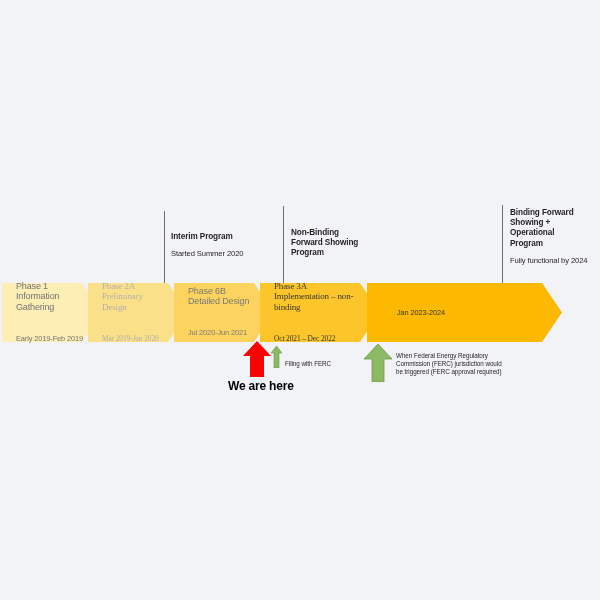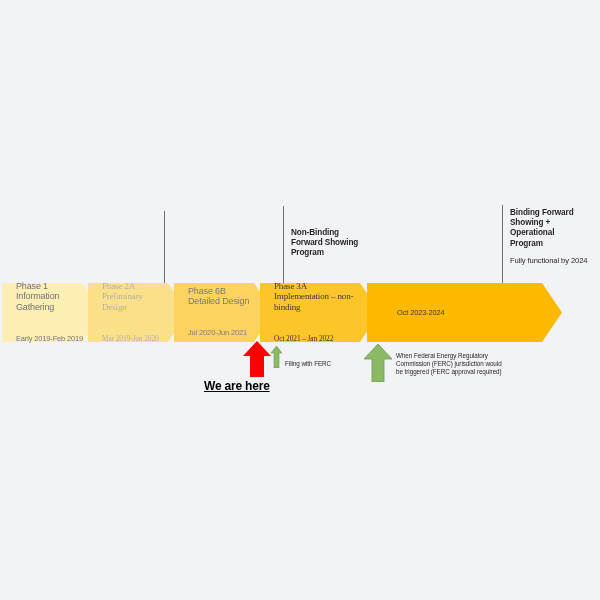--- a/index.html
+++ b/index.html
@@ -85,20 +85,24 @@
 </style>
 </head>
 <body>
 
 <div id="canvas">
 
   <div class="vline" style="left:164px; top:211px; height:77px;"></div>
   <div class="vline" style="left:283px; top:206px; height:82px;"></div>
   <div class="vline" style="left:502px; top:205px; height:82px;"></div>
 
+  <div class="callout" style="left:171px; top:232px; width:110px;">
+    <div class="callout-title" style="white-space:pre-line;">Interim Program</div>
+    <div class="callout-sub">Started Summer 2020</div>
+  </div>
 
   <div class="callout" style="left:291px; top:228px; width:110px;">
     <div class="callout-title" style="white-space:pre-line;">Non-Binding
 Forward Showing
 Program</div>
     <div class="callout-sub"></div>
   </div>
 
   <div class="callout" style="left:510px; top:208px; width:95px;">
     <div class="callout-title" style="white-space:pre-line;">Binding Forward
@@ -144,39 +148,39 @@
   </div>
 
   <div class="chev" style="left:260px; width:120px;font-family:Liberation Serif, serif;">
     <svg class="shape" viewBox="0 0 120 59" preserveAspectRatio="none">
       <polygon points="0,0 100,0 120,29.5 100,59 0,59" fill="#fcc62a"></polygon>
     </svg>
     <div class="txt" style="color:#3a3632;">
       <div class="phase-name">Phase 3A
 Implementation – non-
 binding</div>
-      <div class="phase-dates">Oct 2021 – Jan 2022</div>
+      <div class="phase-dates">Oct 2021 – Dec 2022</div>
     </div>
   </div>
 
   <div class="chev" style="left:367px; width:195px;">
     <svg class="shape" viewBox="0 0 195 59" preserveAspectRatio="none">
       <polygon points="0,0 175,0 195,29.5 175,59 0,59" fill="#fcb900"></polygon>
     </svg>
     <div class="txt" style="left:30px; color:#3a3632;">
-      <div class="phase-dates">Oct 2023-2024</div>
+      <div class="phase-dates">Jan 2023-2024</div>
     </div>
   </div>
 
   <div class="arrow-up" style="left:243px; top:341px; width:28px; height:36px;">
     <svg viewBox="0 0 28 36" width="28" height="36">
       <polygon points="14,0 28,15 21,15 21,36 7,36 7,15 0,15" fill="#ff0000"></polygon>
     </svg>
   </div>
-  <div class="we-are-here" style="left:204px; top:379px;text-decoration:underline;">We are here</div>
+  <div class="we-are-here" style="left:228px; top:379px;">We are here</div>
 
   <div class="arrow-up" style="left:271px; top:346px; width:11px; height:22px;">
     <svg viewBox="0 0 11 22" width="11" height="22">
       <polygon points="5.5,0 11,7 8,7 8,22 3,22 3,7 0,7" fill="#8cb963" stroke="#6f9a4a" stroke-width="0.6"></polygon>
     </svg>
   </div>
   <div class="arrow-label" style="left:285px; top:360px; width:80px;">Filing with FERC</div>
 
   <div class="arrow-up" style="left:364px; top:344px; width:28px; height:38px;">
     <svg viewBox="0 0 28 38" width="28" height="38">

